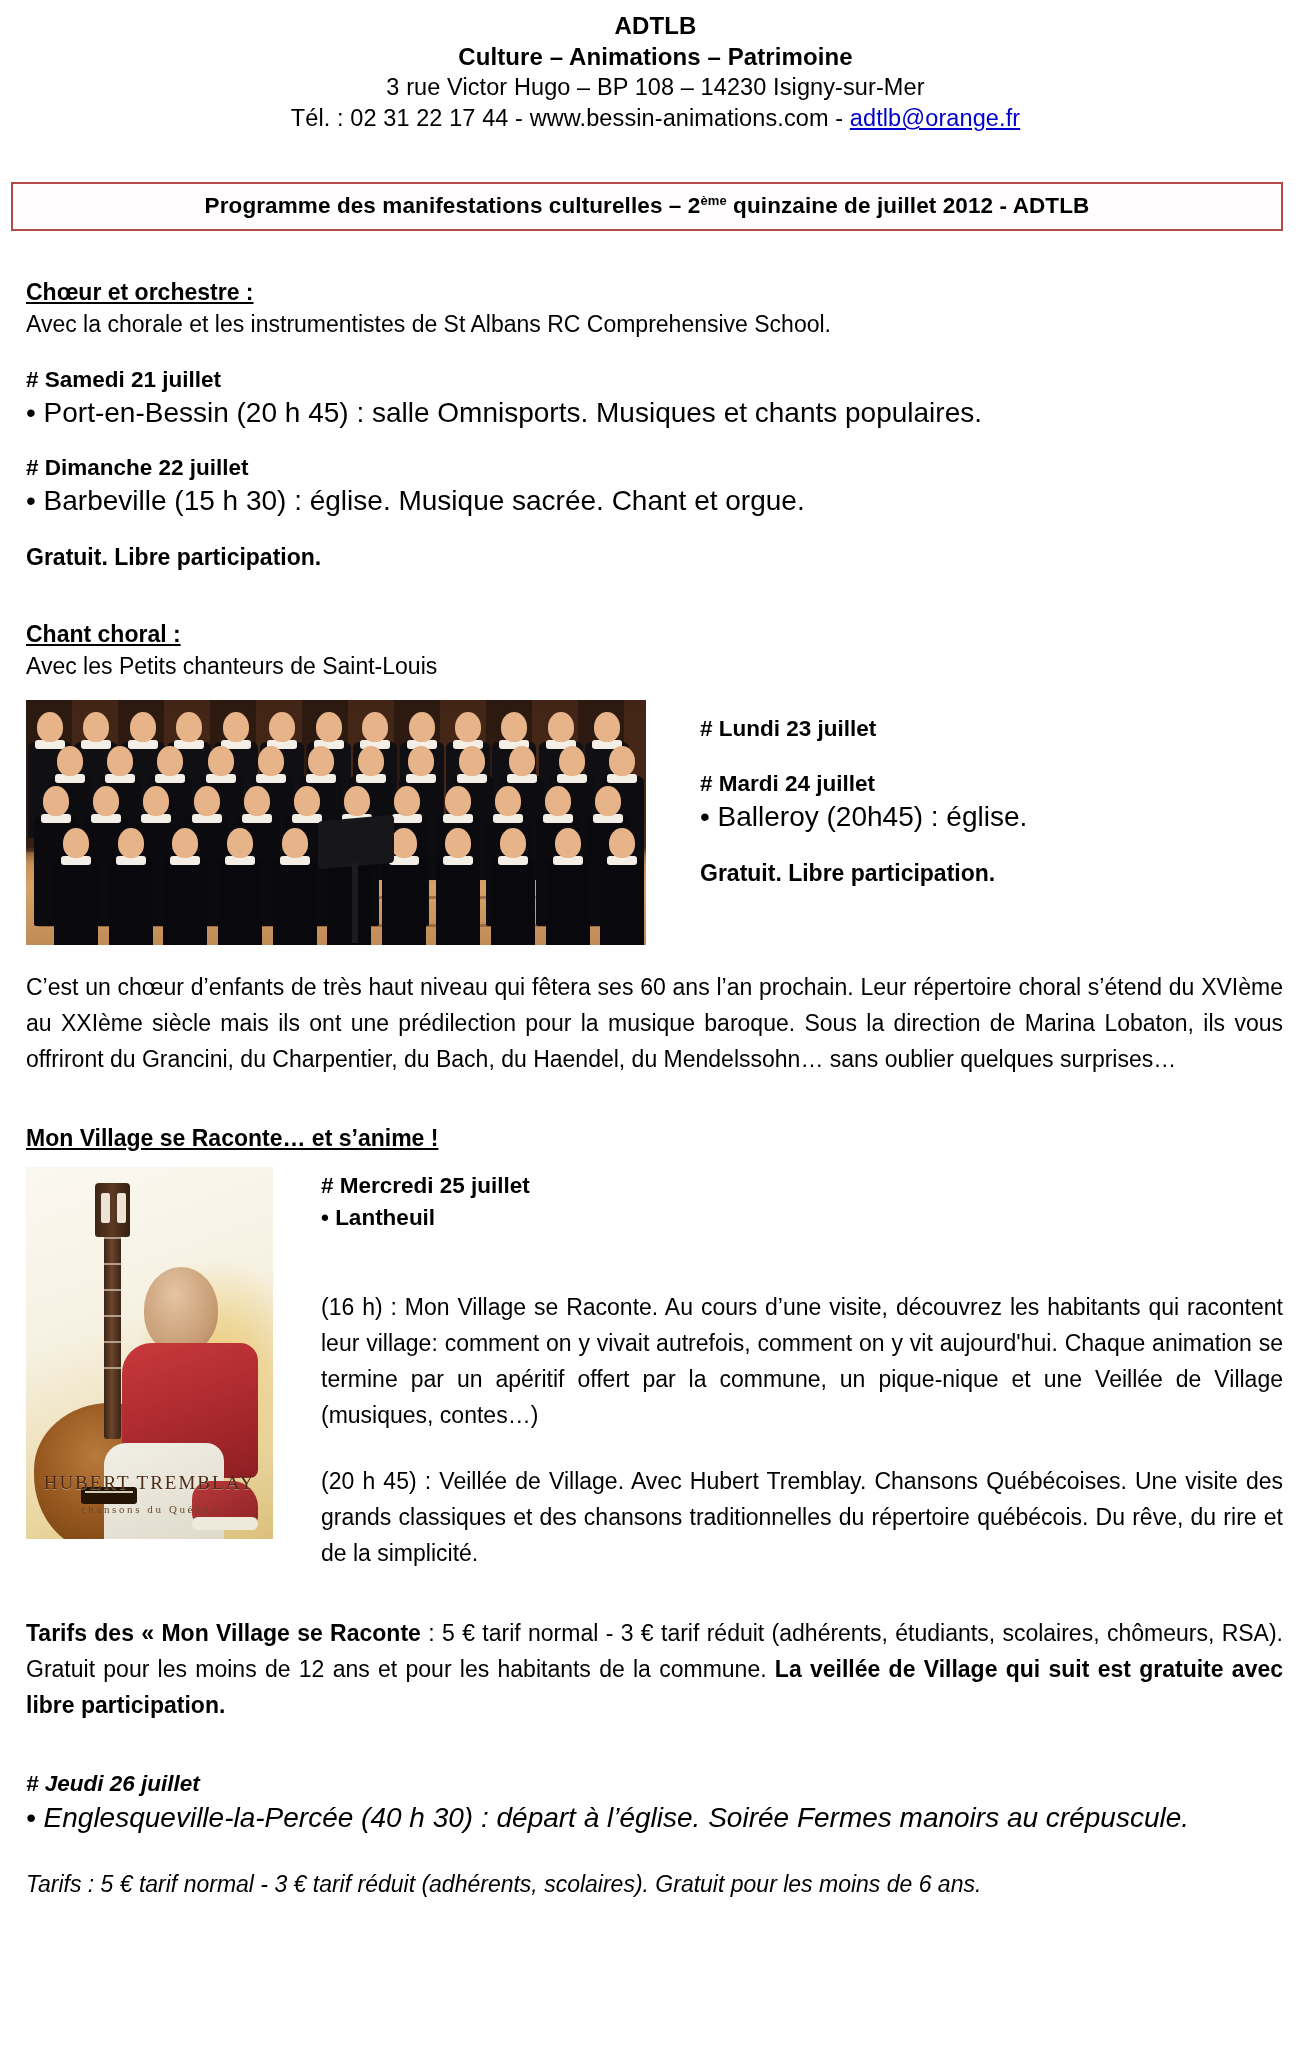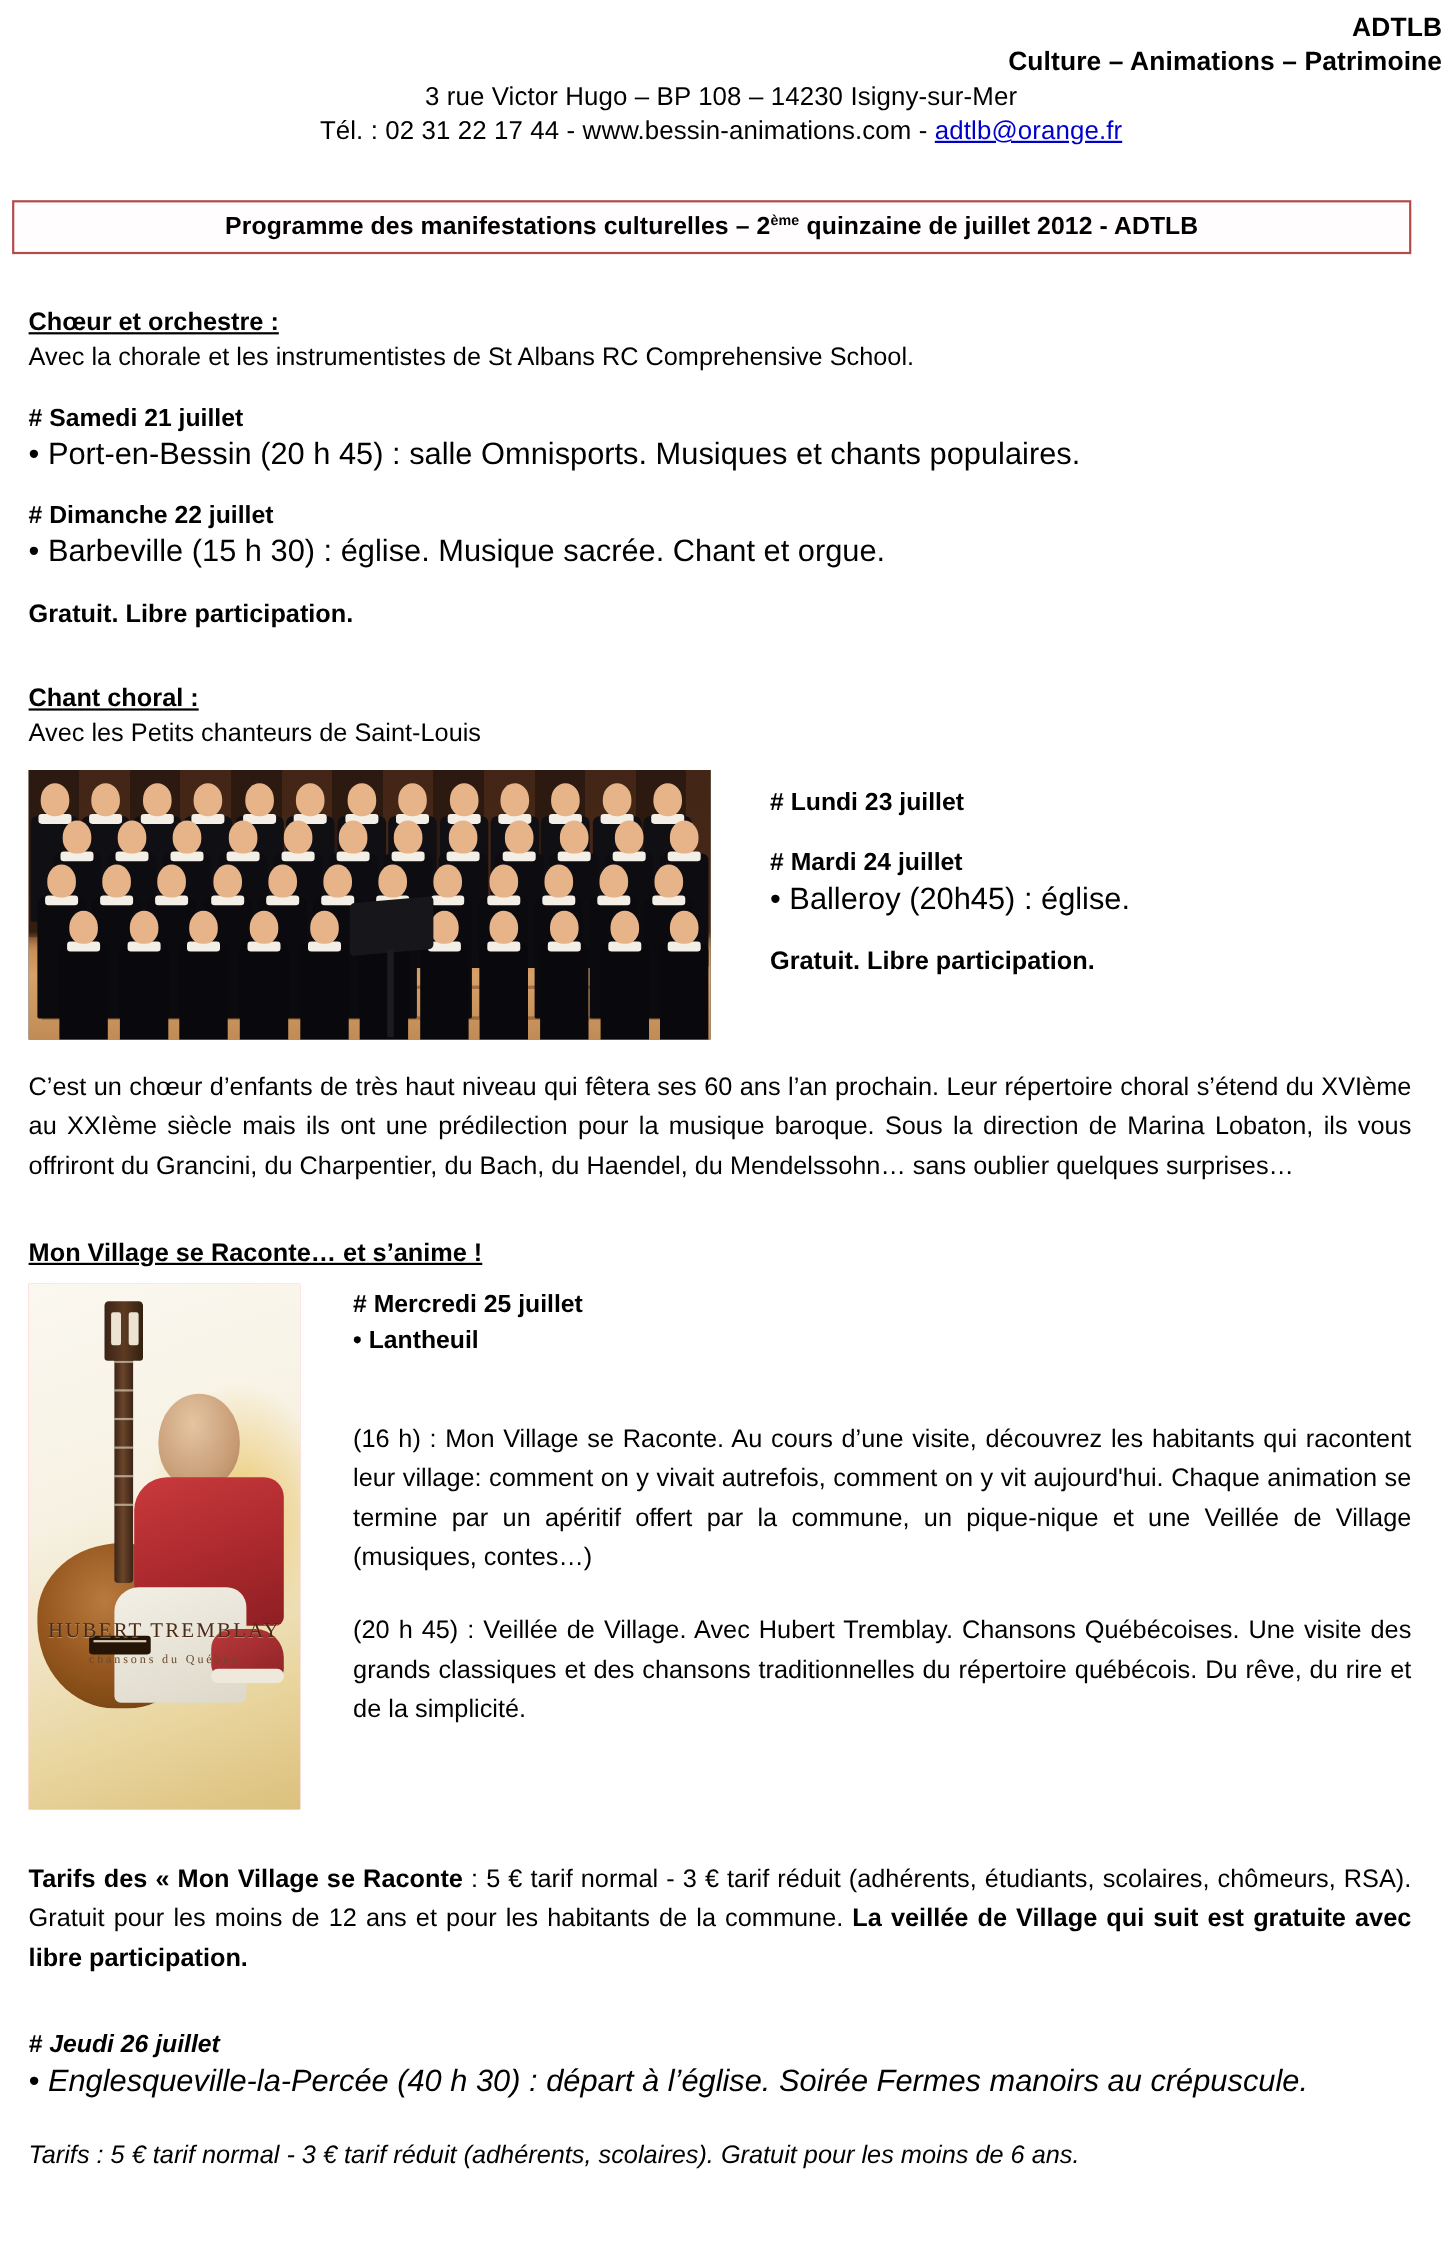--- a/index.html
+++ b/index.html
@@ -26,21 +26,21 @@
   
   .letterhead {
     text-align: center;
     padding-top: 10px;
   }
   .lh-line {
     font-size: 23.5px;
     line-height: 31px;
     letter-spacing: 0.1px;
   }
-  .lh-bold { font-weight: bold; text-align: right; }
+  .lh-bold { font-weight: bold; }
   .lh-1 { font-size: 24px; }
   .lh-2 { font-size: 24px; }
   .lh-3 { font-size: 24px; }
   .lh-4 { font-weight: normal; font-size: 23.5px; }
   .lh-5 { font-weight: normal; font-size: 23.5px; }
   .email-link {
     color: #0000cc;
     text-decoration: underline;
   }
 
@@ -179,25 +179,25 @@
   }
 
   
   .village-block {
     margin-top: 14px;
     display: flex;
     align-items: flex-start;
   }
   .guitar-photo {
     width: 247px;
-    height: 478px;
+    height: 372px;
     flex: 0 0 247px;
     position: relative;
     overflow: hidden;
-    background: #fca5a5;
+    background: #5eead4;
   }
   .village-right {
     flex: 1 1 auto;
     padding-left: 48px;
   }
   .village-right .daytitle:first-child { margin-top: 4px; }
 
   
   .gp-bg {
     position: absolute; inset: 0;

